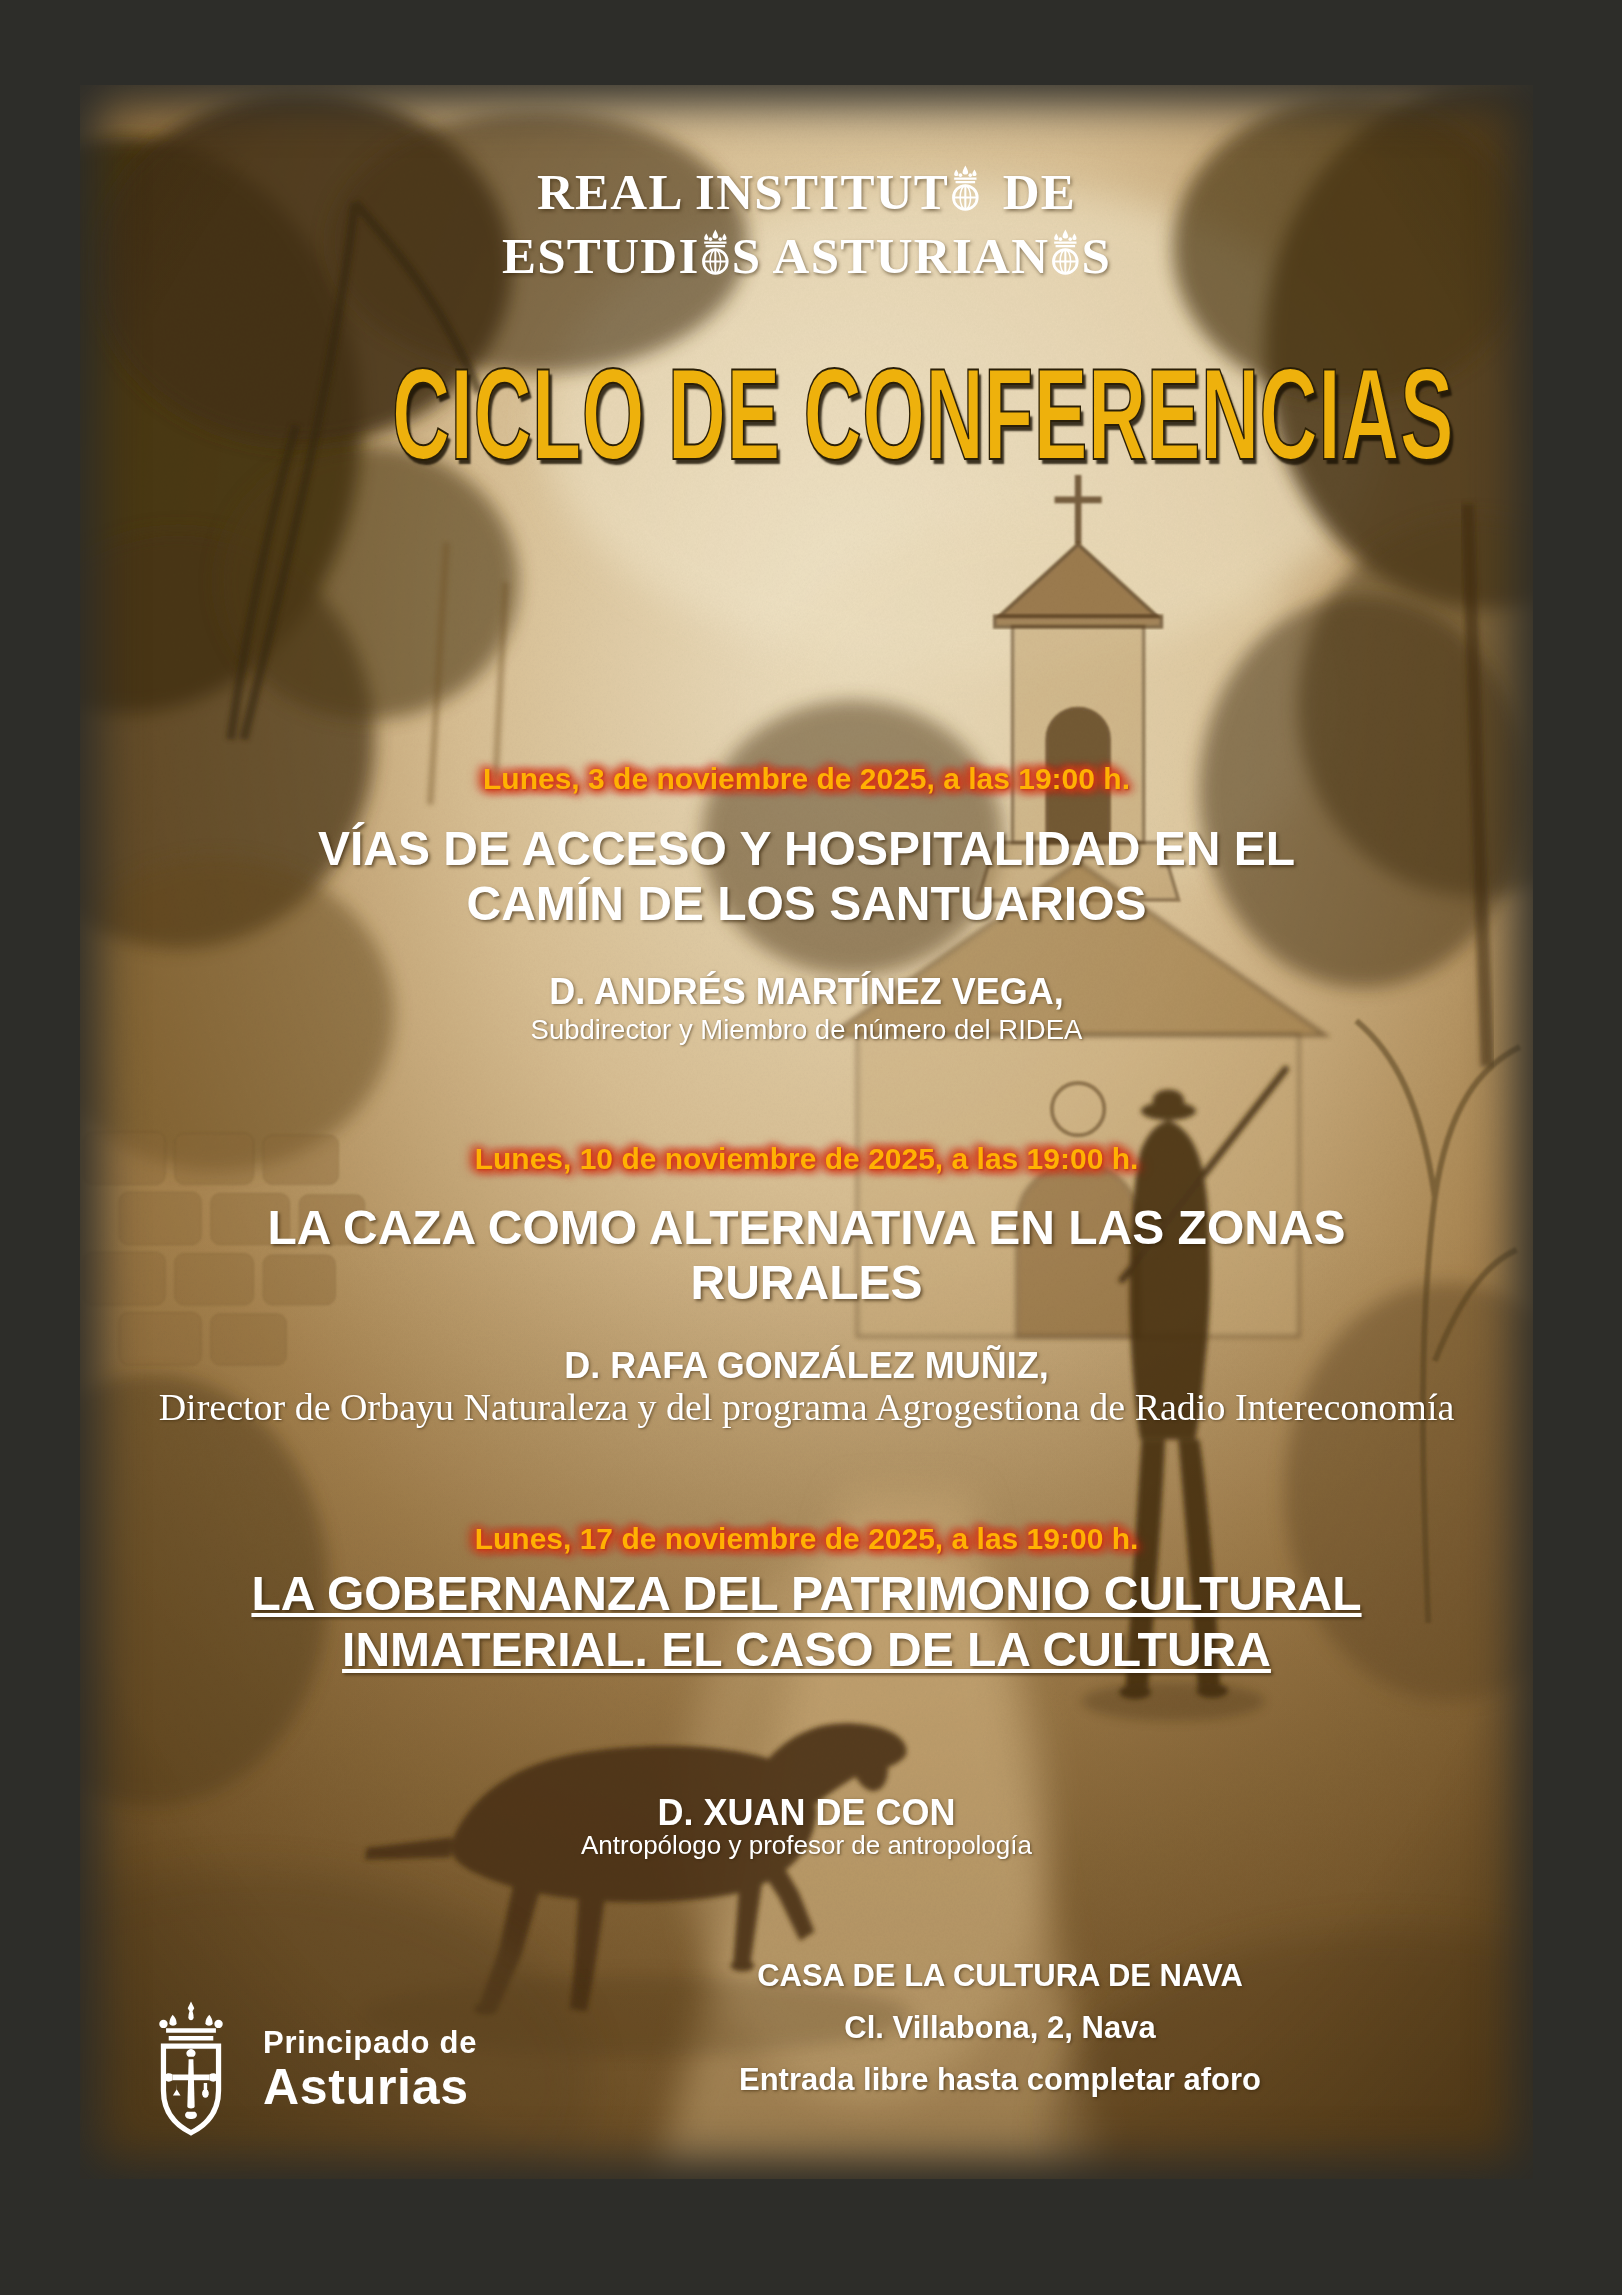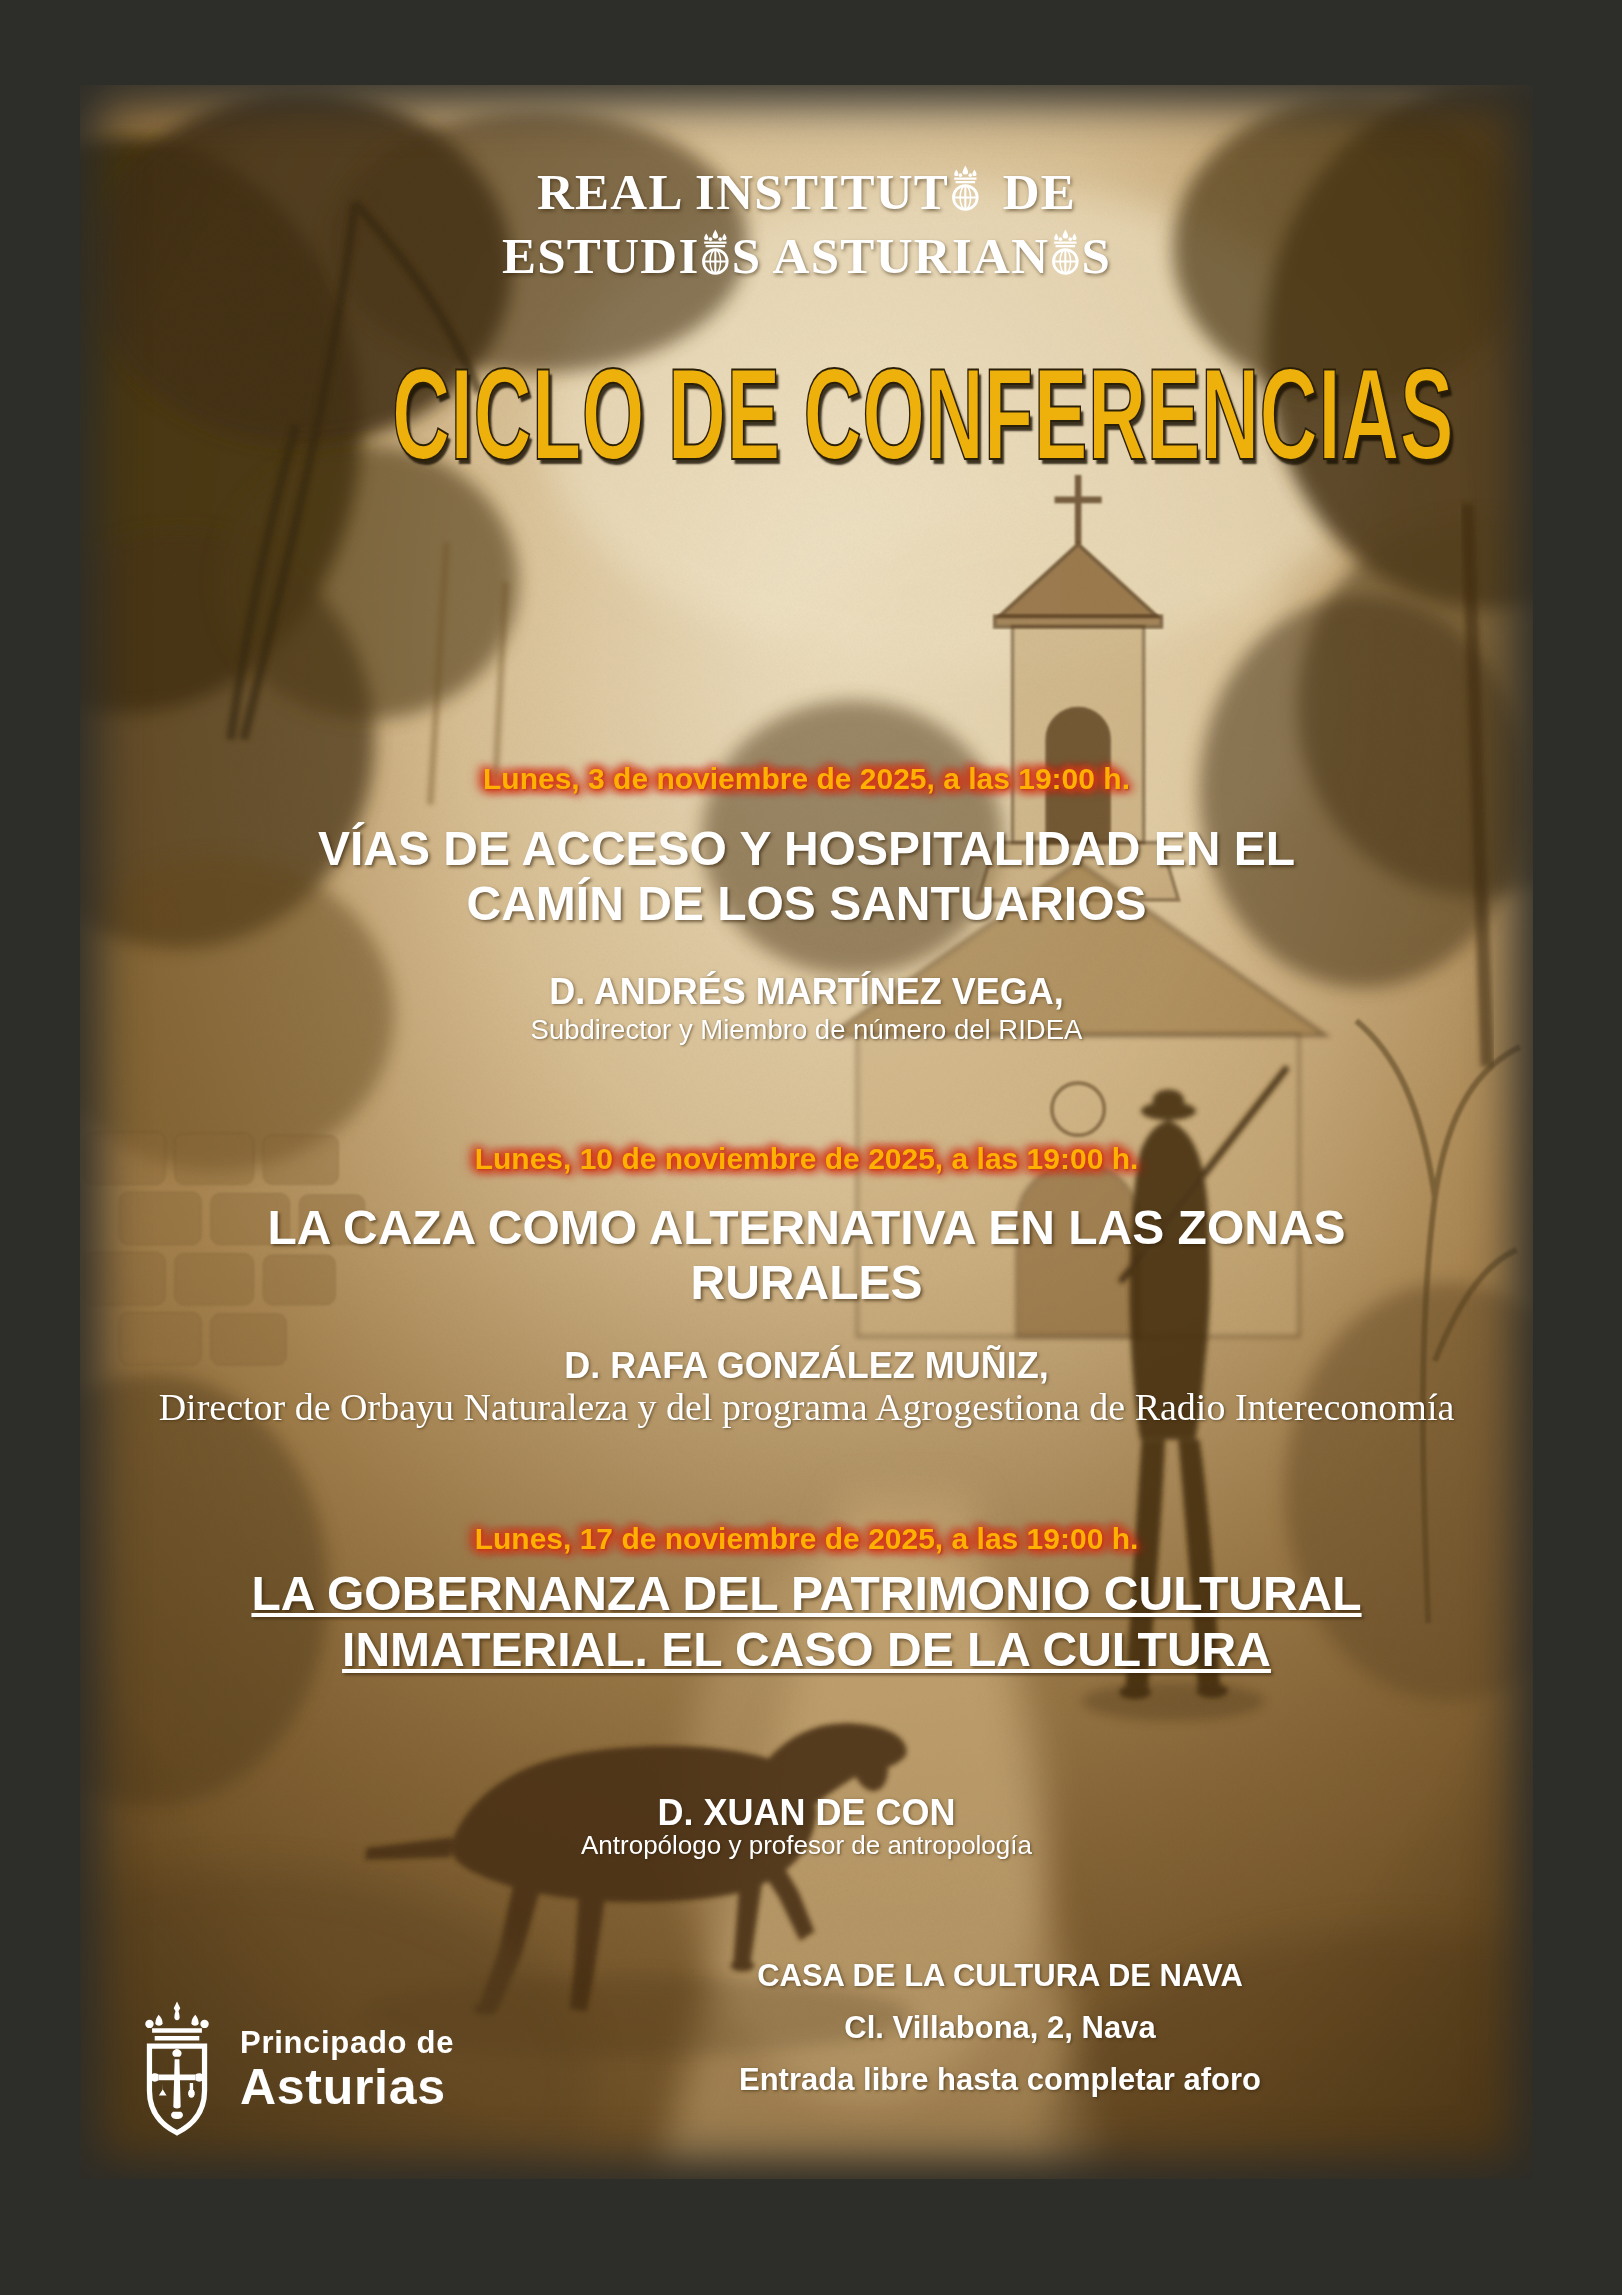--- a/index.html
+++ b/index.html
@@ -63,22 +63,22 @@
   .role{font-size:27.5px;line-height:33px;font-weight:400;
         text-shadow:1.3px 1.3px 2.6px rgba(52,34,9,.55);}
   #role1{top:928px;}
   #role2{top:1302px;font-family:"Liberation Serif", serif;font-size:38px;line-height:41px;}
   #role3{top:1745px;font-size:26px;line-height:31px;}
 
   .venue{position:absolute;left:376px;width:1088px;top:1865px;text-align:center;
          color:#fff;font-weight:700;font-size:31px;line-height:52px;z-index:2;
          text-shadow:1.3px 1.3px 3.3px rgba(52,34,9,.6);}
 
-  .logo{position:absolute;left:55px;top:1914px;display:flex;align-items:center;
-        gap:21px;z-index:2;color:#fff;}
+  .logo{position:absolute;left:69px;top:1914px;display:flex;align-items:center;
+        gap:30px;z-index:2;color:#fff;}
   .logo .shield{width:84px;height:139px;display:block;}
   .logo-text .l1{font-size:31px;line-height:37px;font-weight:600;letter-spacing:0.7px;}
   .logo-text .l2{font-size:50px;line-height:52px;font-weight:700;letter-spacing:0.7px;}
 </style>
 </head>
 <body>
 
 <div class="poster">
 
   <svg class="art" viewBox="0 0 2220 3200" preserveAspectRatio="none" aria-hidden="true">

